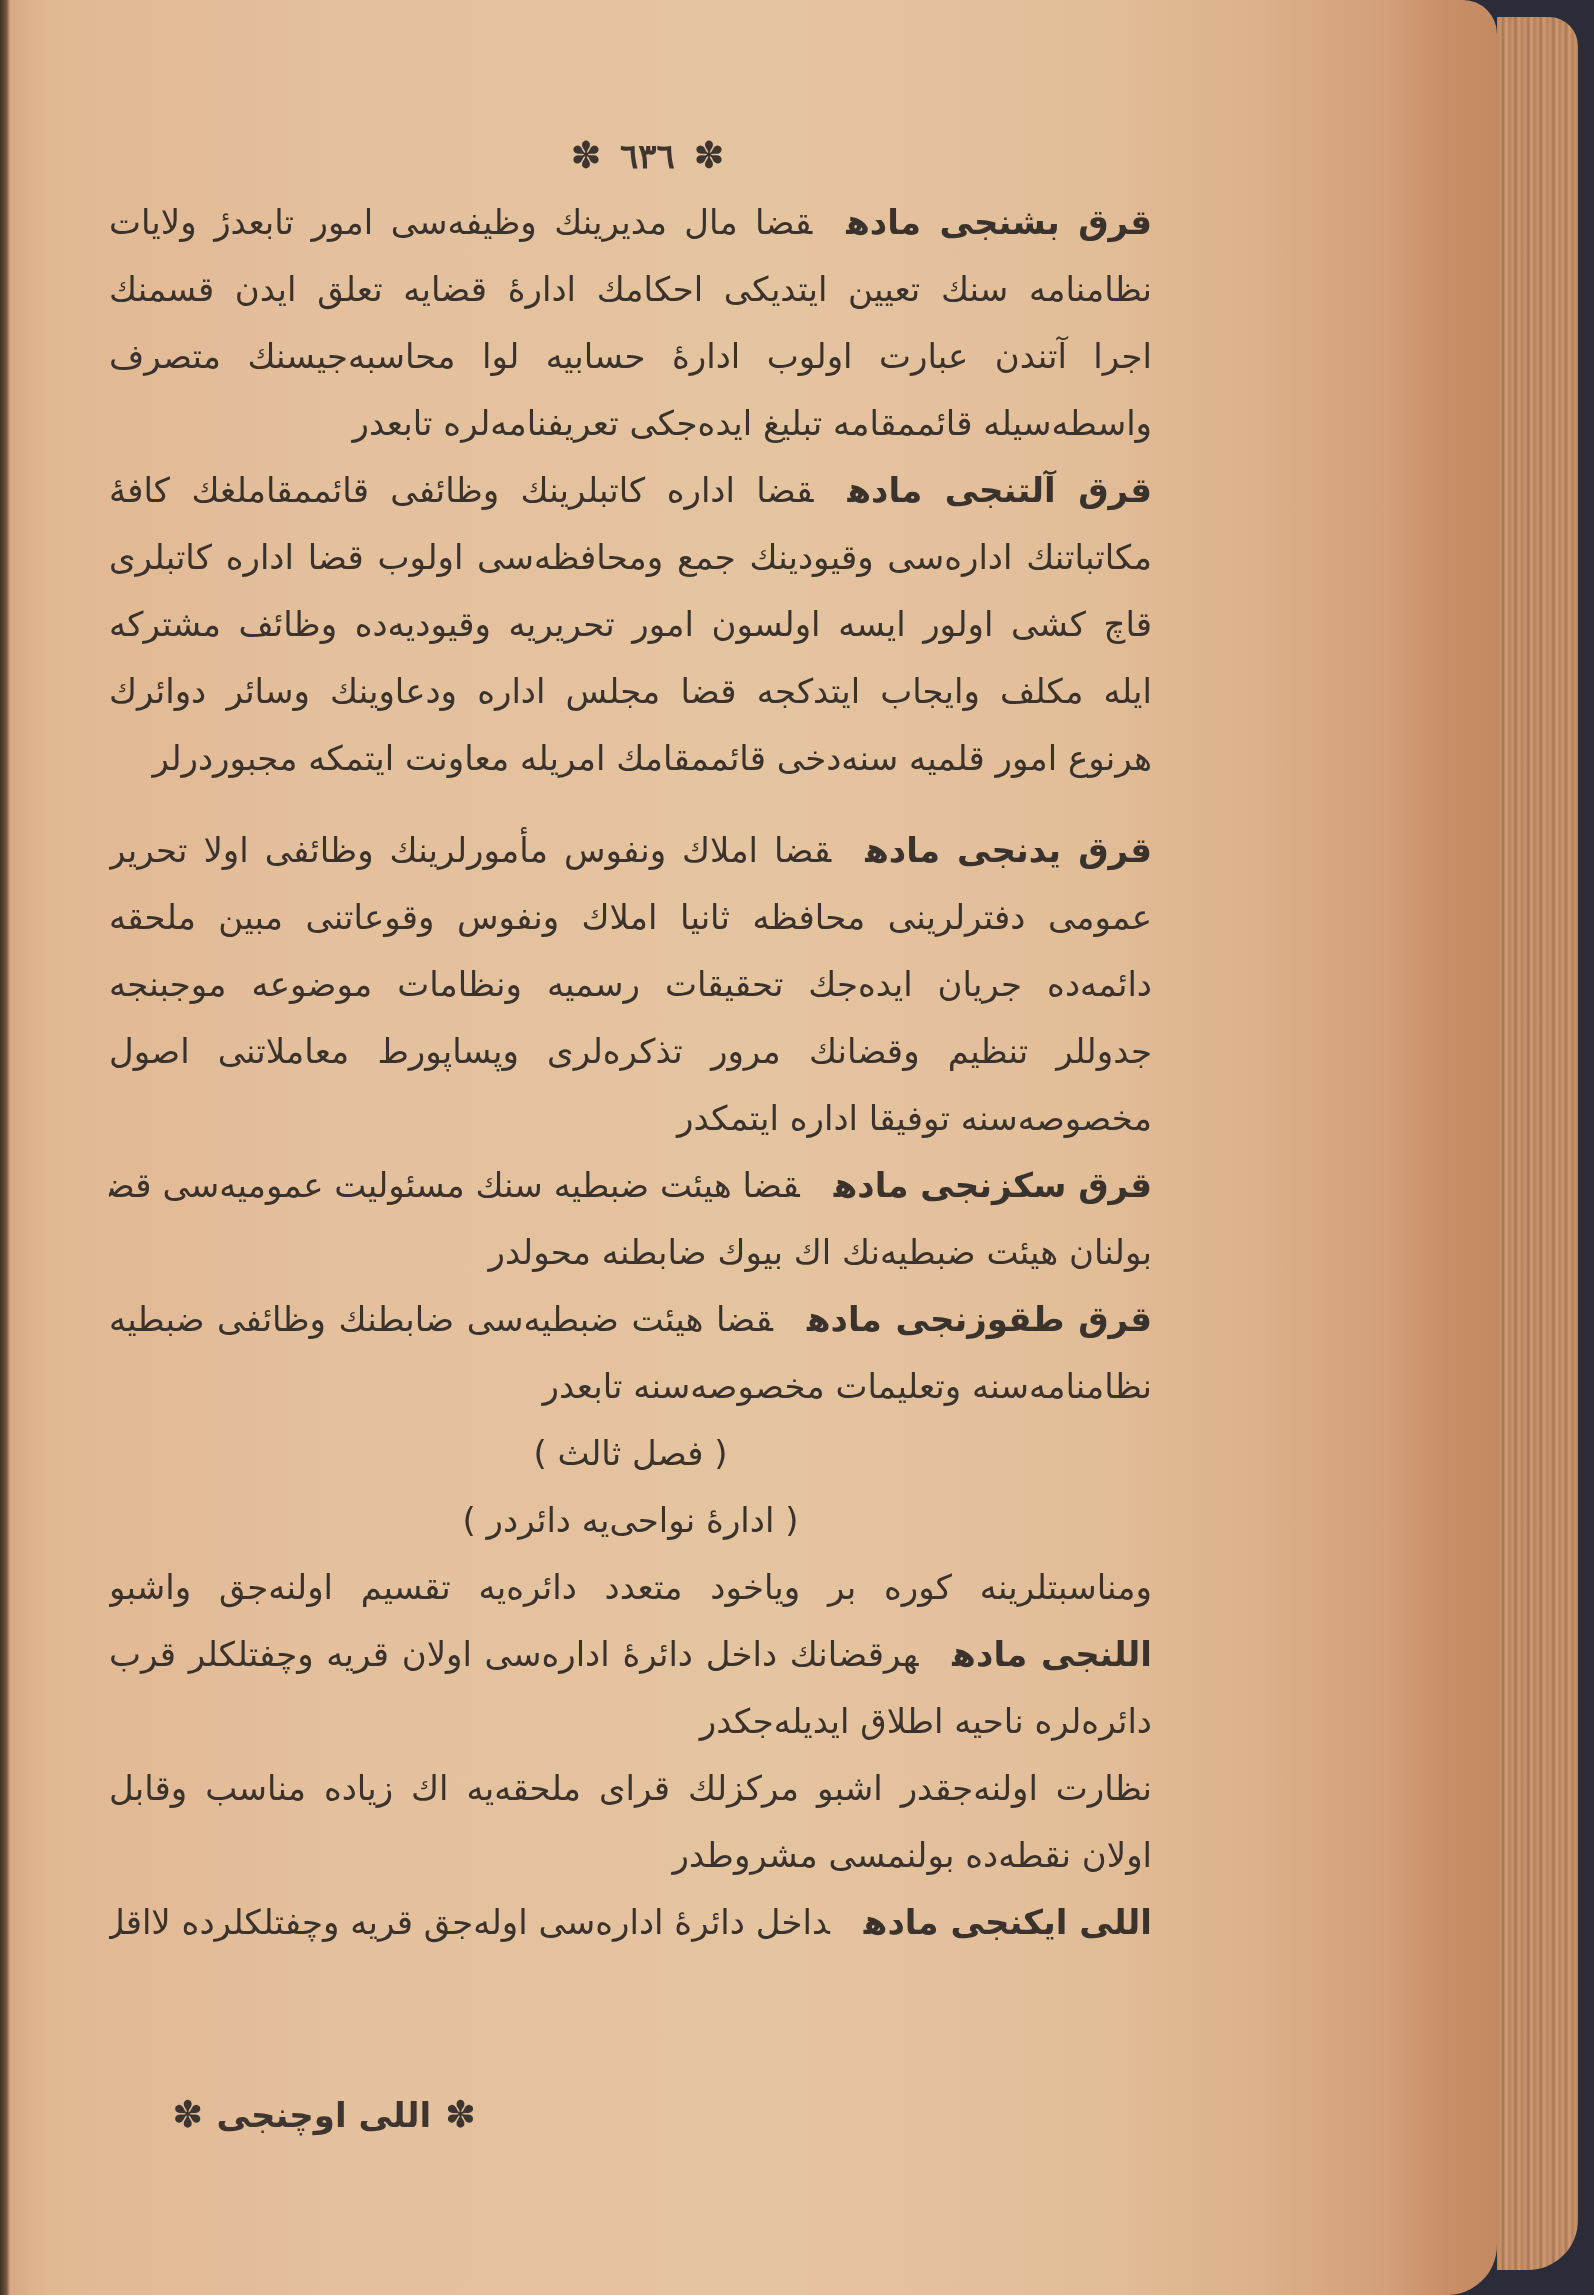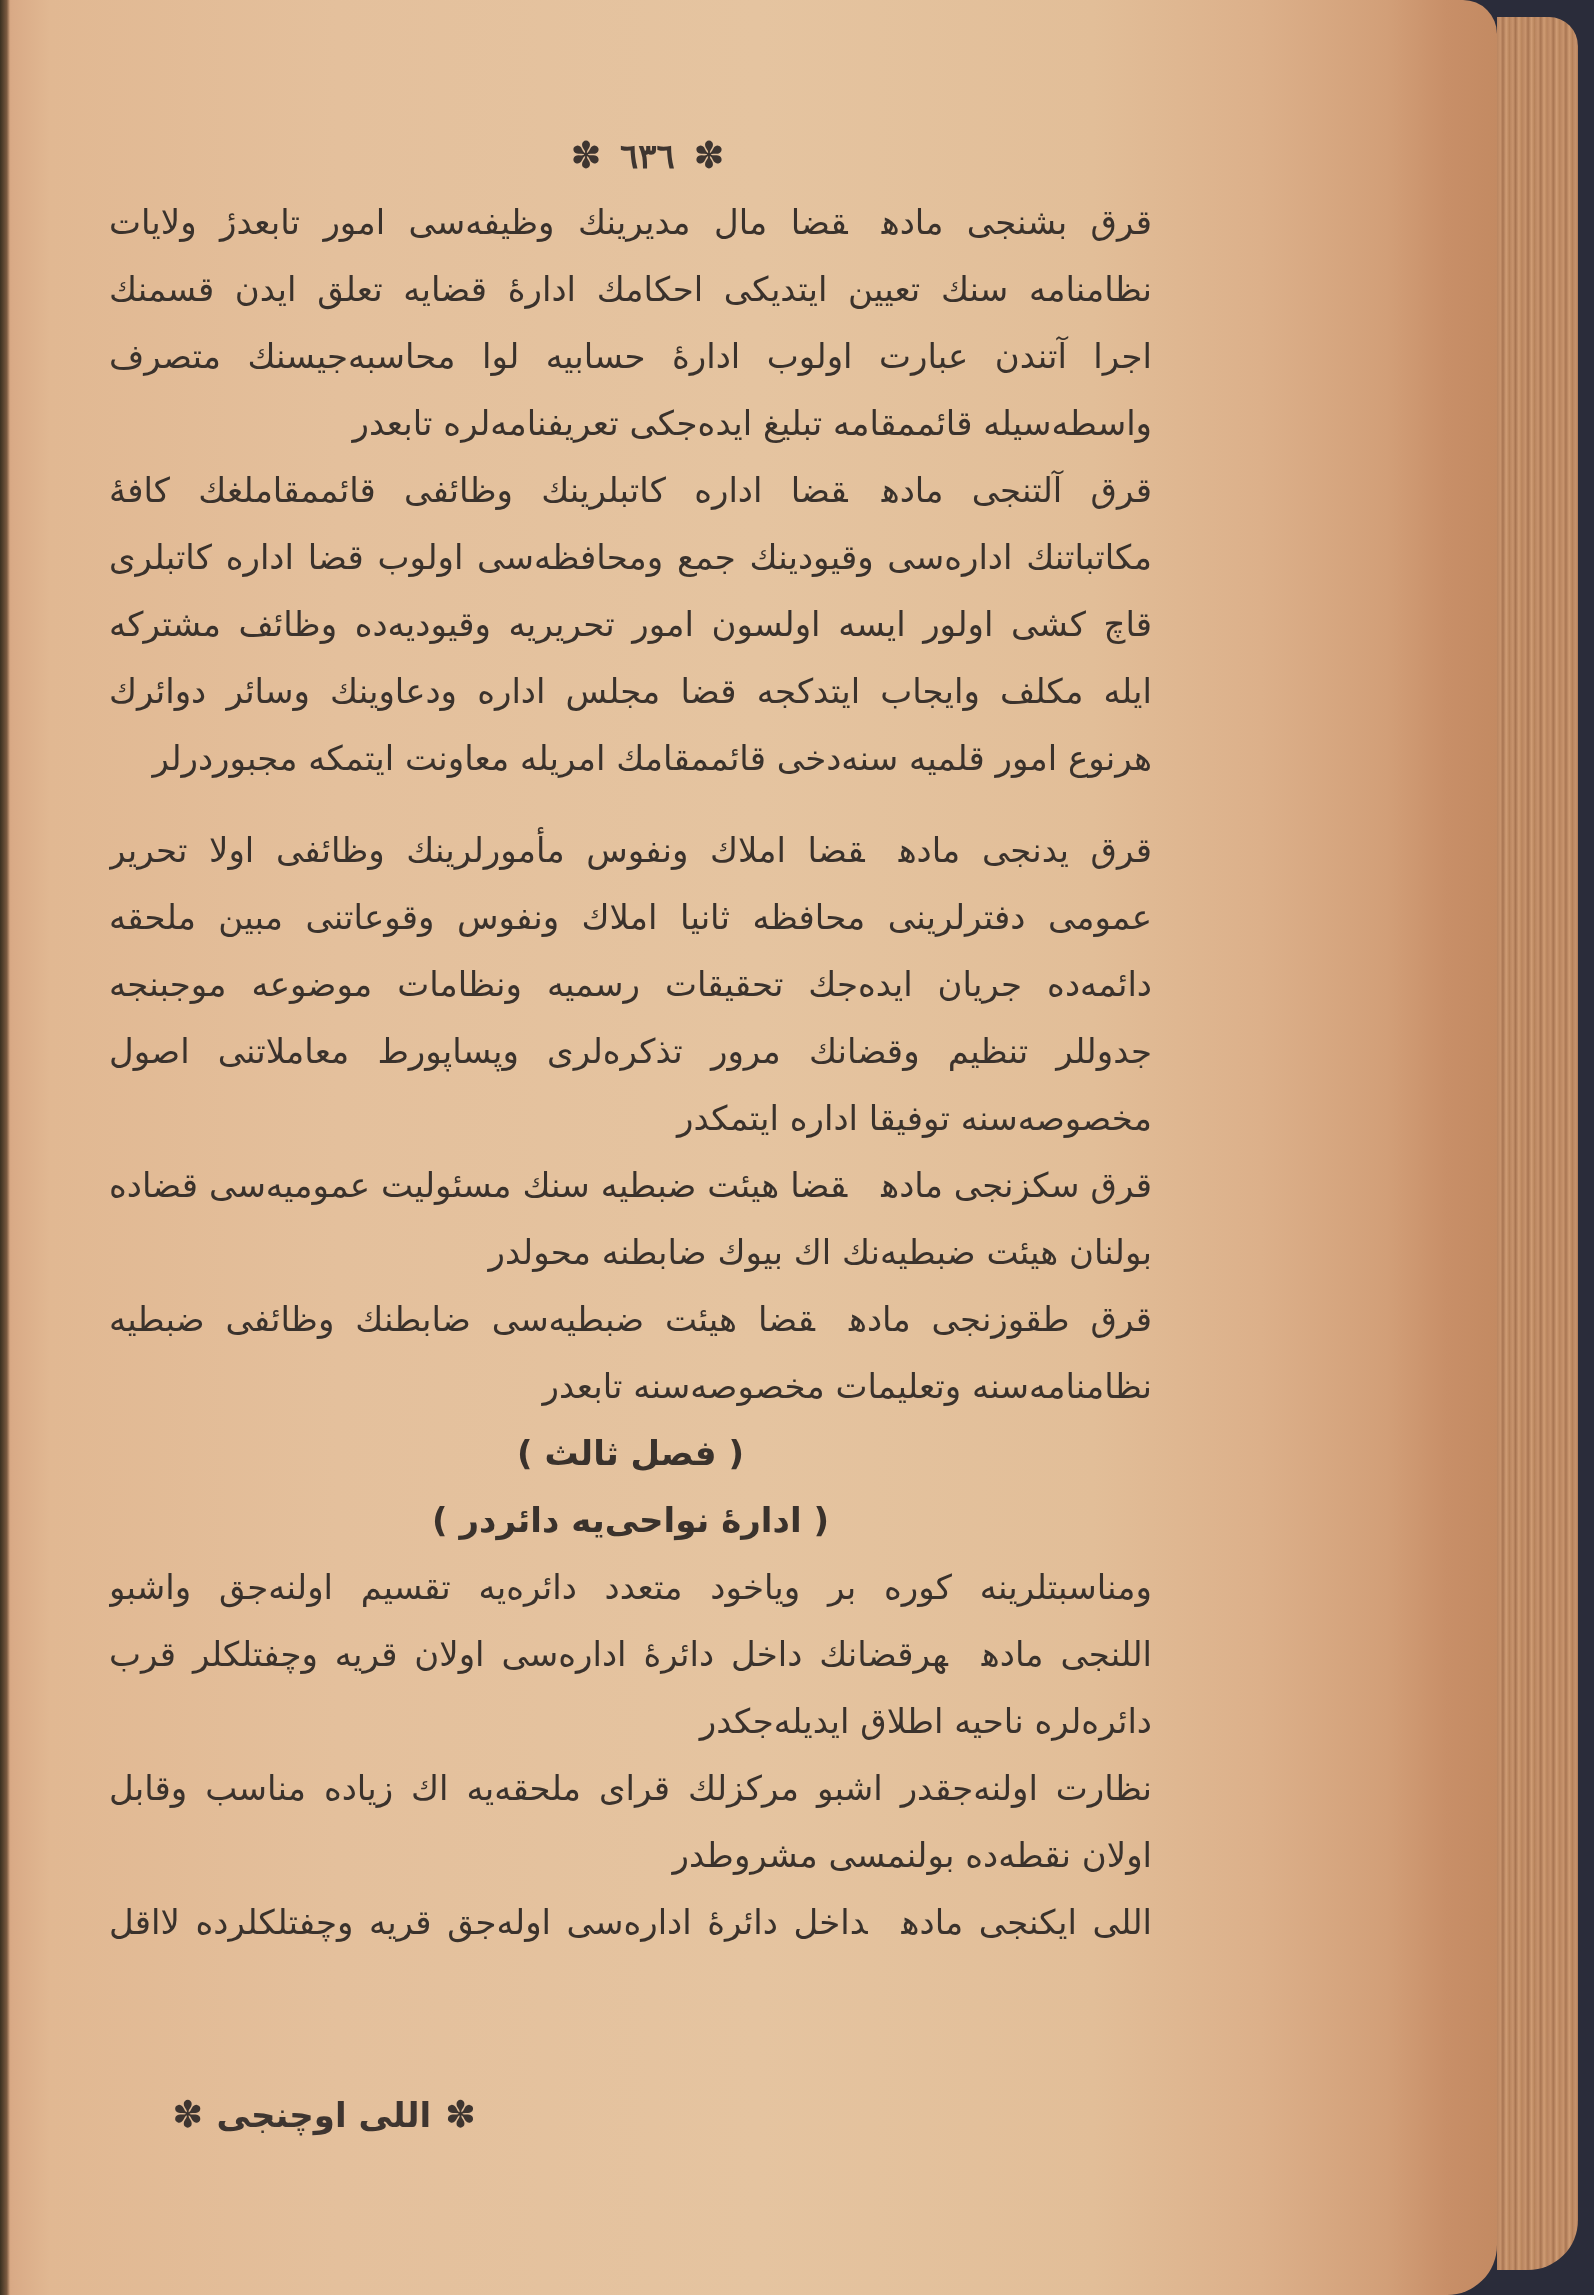--- a/index.html
+++ b/index.html
@@ -86,29 +86,29 @@
       text-align-last: justify;
       overflow: hidden;
     }
     .line.last {
       text-align-last: right;
     }
     .line.gap {
       height: 92px;
     }
     .article-label {
-      font-weight: normal;
+      font-weight: bold;
       margin-left: 34px;
     }
     .heading {
       height: 67px;
       line-height: 67px;
       text-align: right;
       text-align-last: center;
-      font-weight: bold;
+      font-weight: normal;
     }
     .catchword {
       position: absolute;
       left: 172px;
       top: 2085px;
       height: 59px;
       display: flex;
       align-items: center;
       gap: 13.5px;
       direction: rtl;

